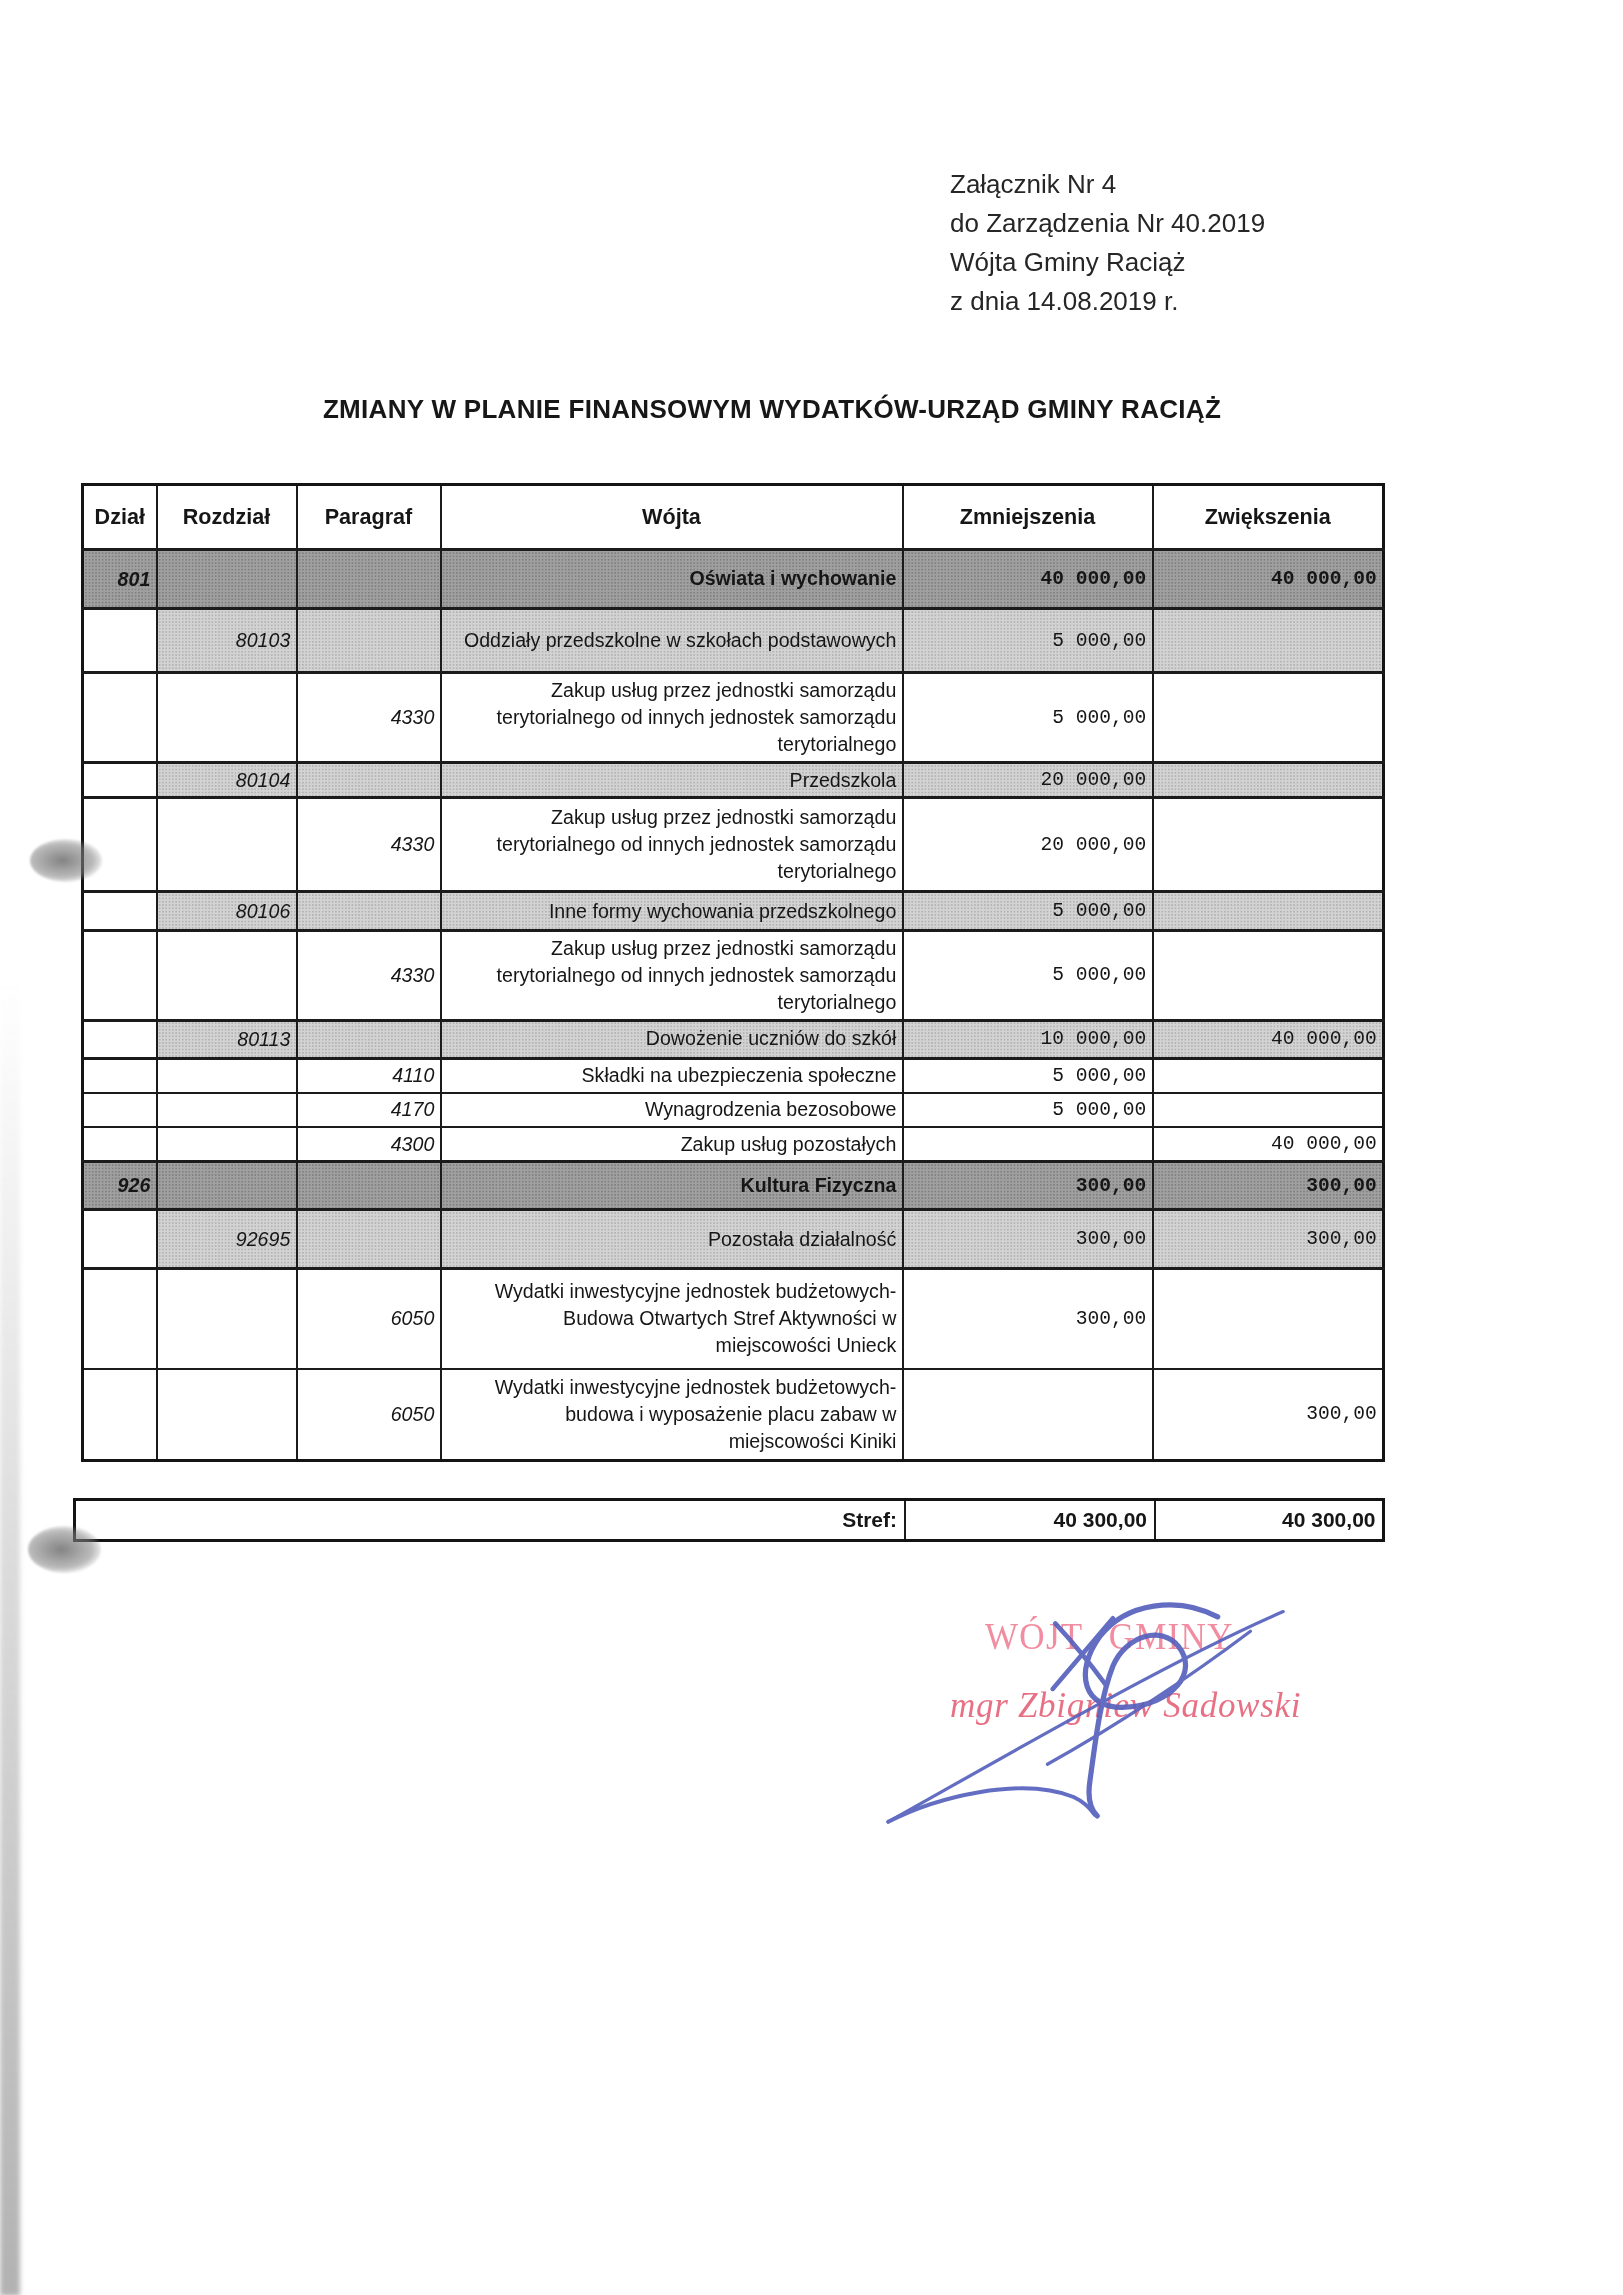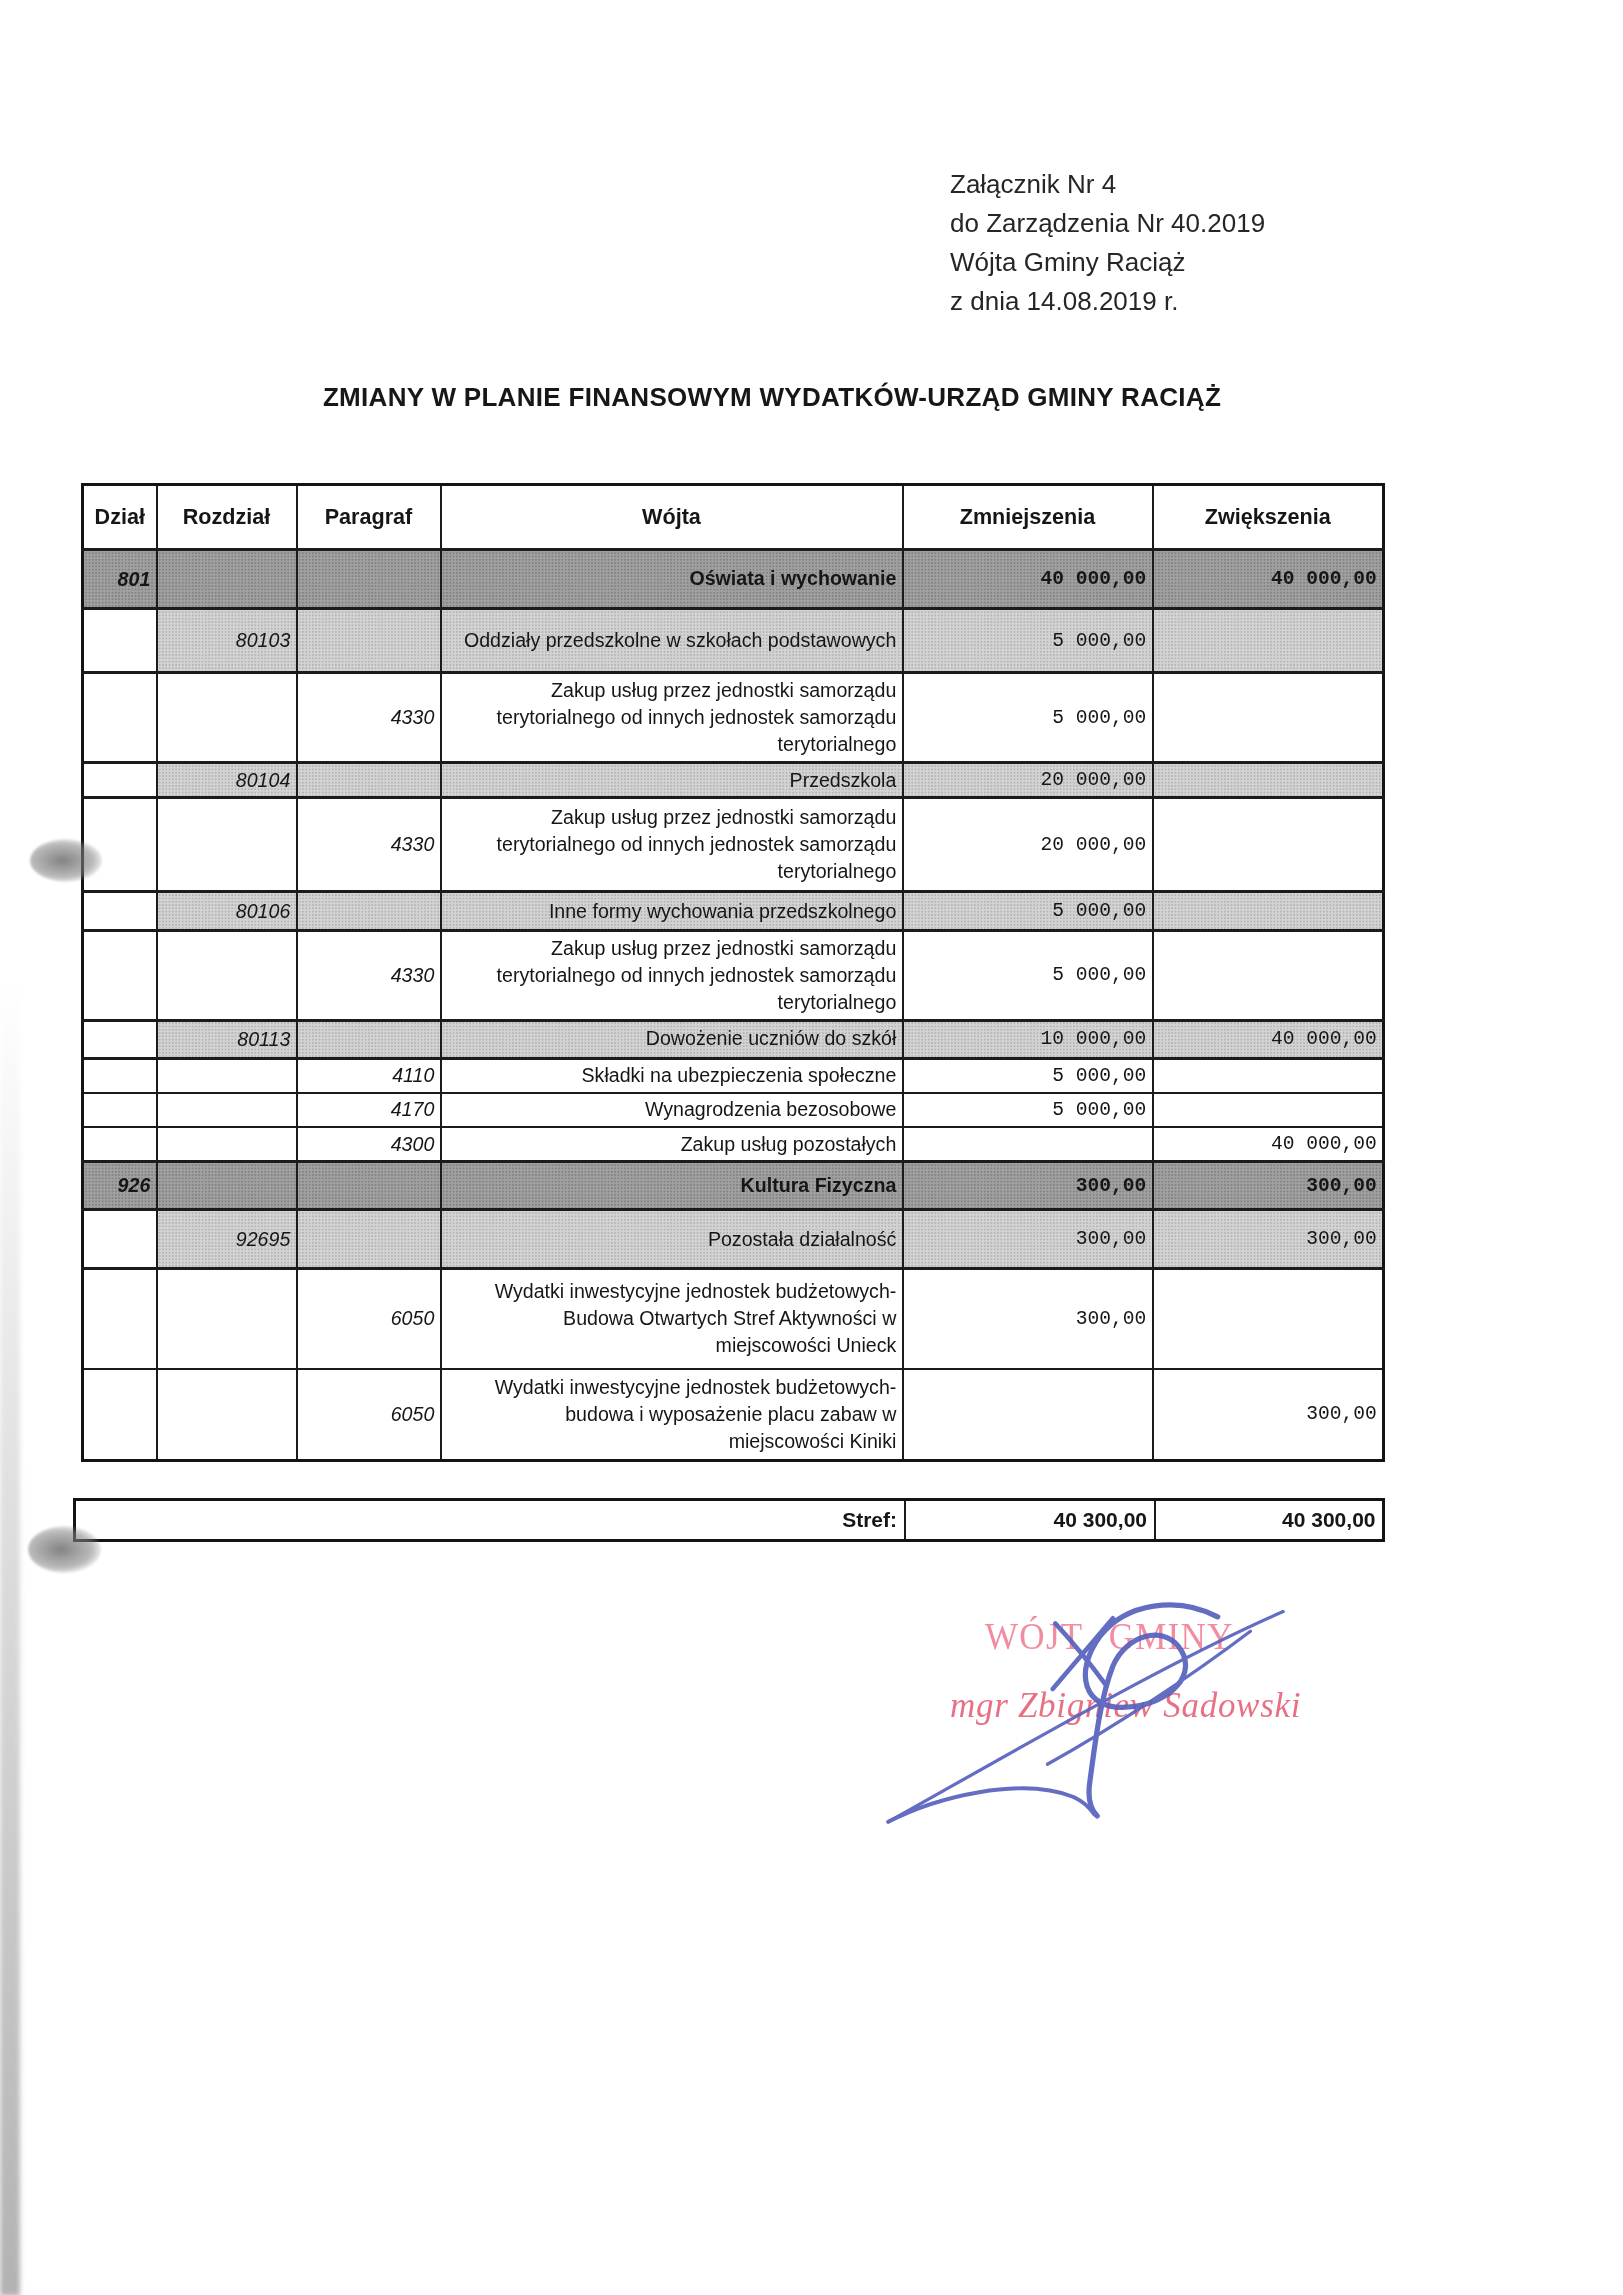--- a/index.html
+++ b/index.html
@@ -14,21 +14,21 @@
 
   
   .annex {
     position: absolute; left: 950px; top: 165px;
     font-size: 26px; line-height: 39px; color: #262626;
     white-space: nowrap;
   }
 
   
   .doc-title {
-    position: absolute; left: 39px; top: 382px; width: 1466px;
+    position: absolute; left: 39px; top: 394px; width: 1466px;
     text-align: center; font-size: 26px; font-weight: bold;
     letter-spacing: 0.3px; color: #171717; white-space: nowrap;
   }
 
   
   table.budget {
     position: absolute; left: 81px; top: 483px; width: 1301px;
     border-collapse: collapse; table-layout: fixed;
     font-size: 19.6px; color: #161616;
   }

